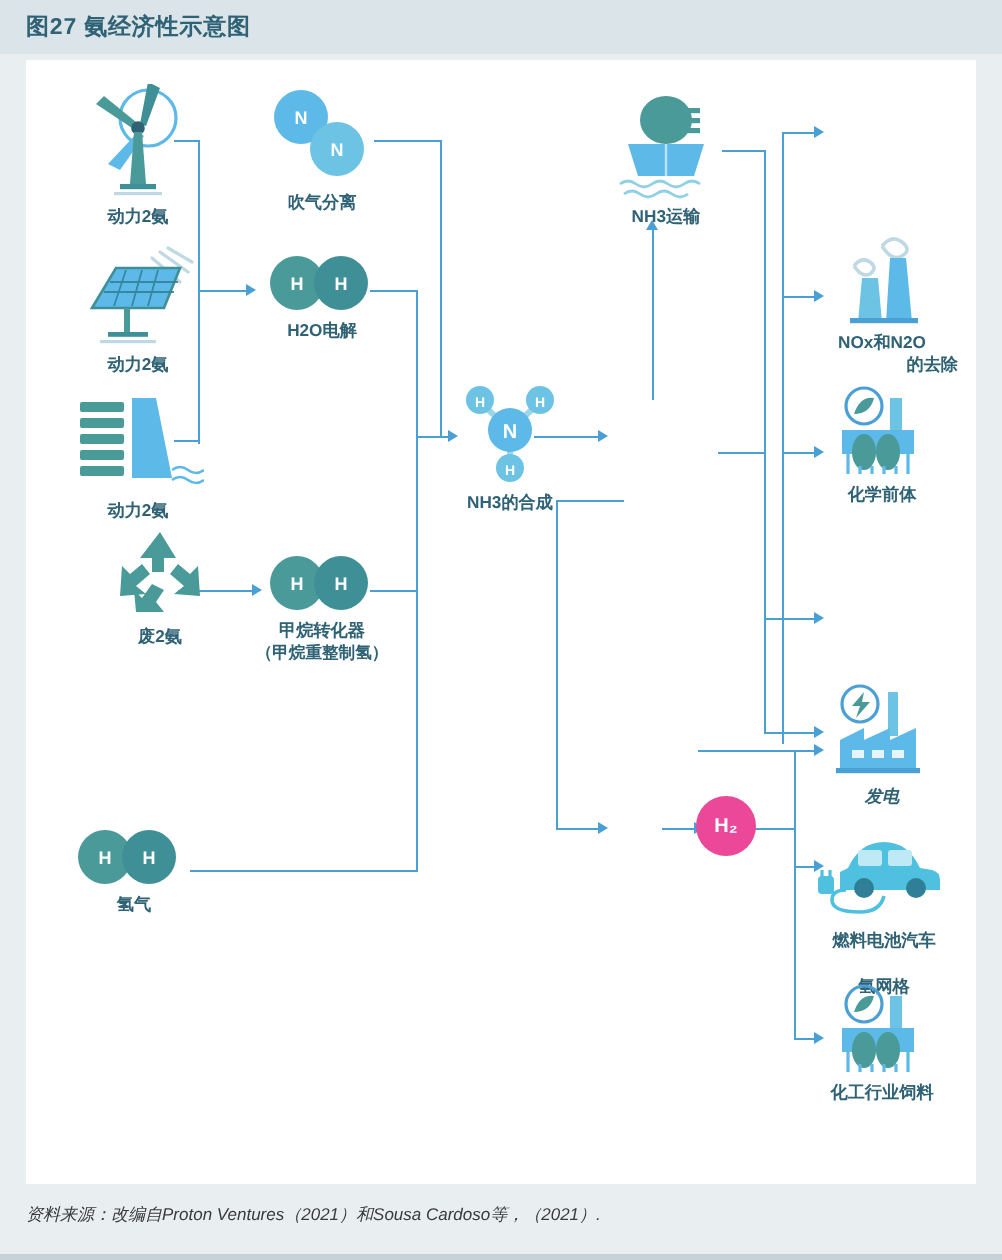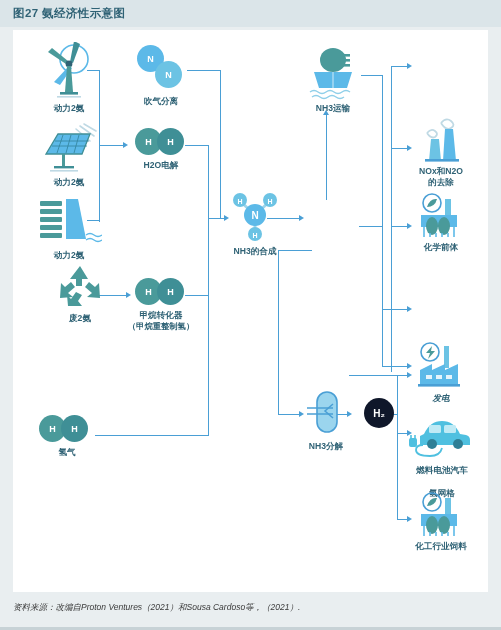--- a/index.html
+++ b/index.html
@@ -299,53 +299,42 @@
       <path d="M12 26 L50 26 L45 42 L17 42 Z" fill="#5cb9e8"></path>
       <path d="M31 26 L31 42" stroke="#ffffff" stroke-width="1.2" opacity=".6"></path>
       <g stroke="#8fcfe9" stroke-width="1.4" fill="none">
         <path d="M8 46 q4 -3 8 0 q4 3 8 0 q4 -3 8 0 q4 3 8 0 q4 -3 8 0"></path>
         <path d="M10 51 q4 -3 8 0 q4 3 8 0 q4 -3 8 0 q4 3 8 0"></path>
       </g>
     </svg>
     <div class="lbl">NH3运输</div>
   </div>
 
-  <div class="node" style="left:282px;top:358px;width:62px;">
-    <svg class="ic" width="46" height="50" viewBox="0 0 46 50">
-      <rect x="14" y="4" width="20" height="40" rx="10" fill="#9bd5ee" stroke="#4a9fd5" stroke-width="1.6"></rect>
-      <g stroke="#4a9fd5" stroke-width="1.5">
-        <line x1="4" y1="20" x2="30" y2="20"></line>
-        <line x1="4" y1="26" x2="30" y2="26"></line>
-        <path d="M30 16 L22 23 L30 30" fill="none"></path>
-      </g>
-    </svg>
-    <div class="lbl">NH3分解</div>
-  </div>
 
   <div class="node" style="left:334px;top:368px;width:32px;">
     <div class="mol ic" style="width:30px;height:30px;">
-      <div class="atom" style="left:16px;top:0;width:30px;height:30px;background:#0f172a;font-size:10px;">
+      <div class="atom" style="left:0;top:0;width:30px;height:30px;background:#ec4899;font-size:10px;">
         <span>H₂</span>
       </div>
     </div>
   </div>
 
 
   <div class="node" style="left:390px;top:85px;width:76px;">
     <svg class="ic" width="52" height="48" viewBox="0 0 52 48">
       <g fill="none" stroke="#bfd9e4" stroke-width="1.8">
         <path d="M26 8 q5 -6 10 -2 q5 4 0 7 q-5 3 -10 -5"></path>
         <path d="M12 18 q4 -5 8 -2 q4 3 0 6 q-4 2 -8 -4"></path>
       </g>
       <path d="M30 14 L38 14 L41 46 L28 46 Z" fill="#5cb9e8"></path>
       <path d="M16 24 L24 24 L26 46 L14 46 Z" fill="#6cc3e4"></path>
       <rect x="10" y="44" width="34" height="2.6" fill="#4a9fd5"></rect>
     </svg>
     <div class="lbl">NOx和N2O</div>
-    <div class="lbl" style="margin-top:0;">的去除</div>
+    <div class="lbl" style="margin-top:0;text-align:right;">的去除</div>
   </div>
 
   <div class="node" style="left:394px;top:163px;width:68px;">
     <svg class="ic" width="52" height="46" viewBox="0 0 52 46">
       <circle cx="17" cy="10" r="9" fill="none" stroke="#4a9fd5" stroke-width="1.6"></circle>
       <path d="M12 14 q3 -9 10 -8 q-2 8 -10 8 Z" fill="#4a9a9a"></path>
       <rect x="30" y="6" width="6" height="24" fill="#6cc3e4"></rect>
       <rect x="6" y="22" width="36" height="12" fill="#5cb9e8"></rect>
       <ellipse cx="17" cy="33" rx="6" ry="9" fill="#4a9a9a"></ellipse>
       <ellipse cx="29" cy="33" rx="6" ry="9" fill="#4a9a9a"></ellipse>

